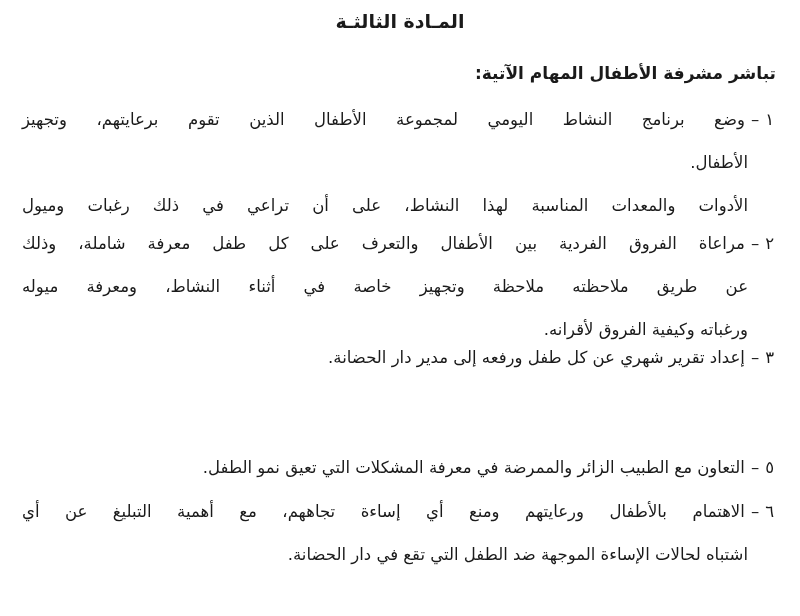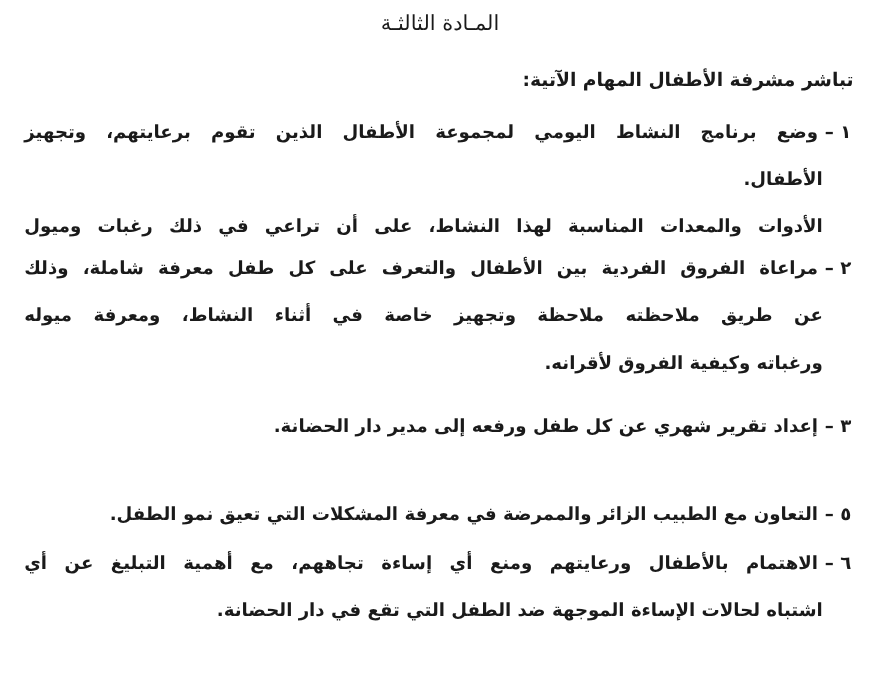--- a/index.html
+++ b/index.html
@@ -22,38 +22,38 @@
       height: 616px;
       direction: rtl;
     }
     .title {
       position: absolute;
       top: 6px;
       left: 0;
       width: 800px;
       text-align: center;
       font-size: 19px;
-      font-weight: normal;
+      font-weight: bold;
       line-height: 30px;
     }
     .intro {
       position: absolute;
       top: 58px;
       right: 24px;
       font-size: 17px;
       font-weight: bold;
       line-height: 30px;
       white-space: nowrap;
     }
     .item {
       position: absolute;
       right: 26px;
       width: 752px;
       font-size: 16.5px;
-      font-weight: bold;
+      font-weight: normal;
       line-height: 43px;
       text-align: justify;
       text-align-last: right;
     }
     .item .num {
       display: inline;
     }
     .item .dash {
       display: inline;
       margin: 0 6px;
@@ -89,21 +89,21 @@
   </div>
 
   <div class="item" style="top:222px;">
     <span class="line">
       <span class="num">٢</span><span class="dash">–</span><span>مراعاة الفروق الفردية بين الأطفال والتعرف على كل طفل معرفة شاملة، وذلك</span>
     </span>
     <span class="line indent">عن طريق ملاحظته ملاحظة وتجهيز خاصة في أثناء النشاط، ومعرفة ميوله</span>
     <span class="line indent last">ورغباته وكيفية الفروق لأقرانه.</span>
   </div>
 
-  <div class="item" style="top:366px;">
+  <div class="item" style="top:336px;">
     <span class="line last">
       <span class="num">٣</span><span class="dash">–</span><span>إعداد تقرير شهري عن كل طفل ورفعه إلى مدير دار الحضانة.</span>
     </span>
   </div>
 
 
   <div class="item" style="top:446px;">
     <span class="line last">
       <span class="num">٥</span><span class="dash">–</span><span>التعاون مع الطبيب الزائر والممرضة في معرفة المشكلات التي تعيق نمو الطفل.</span>
     </span>

